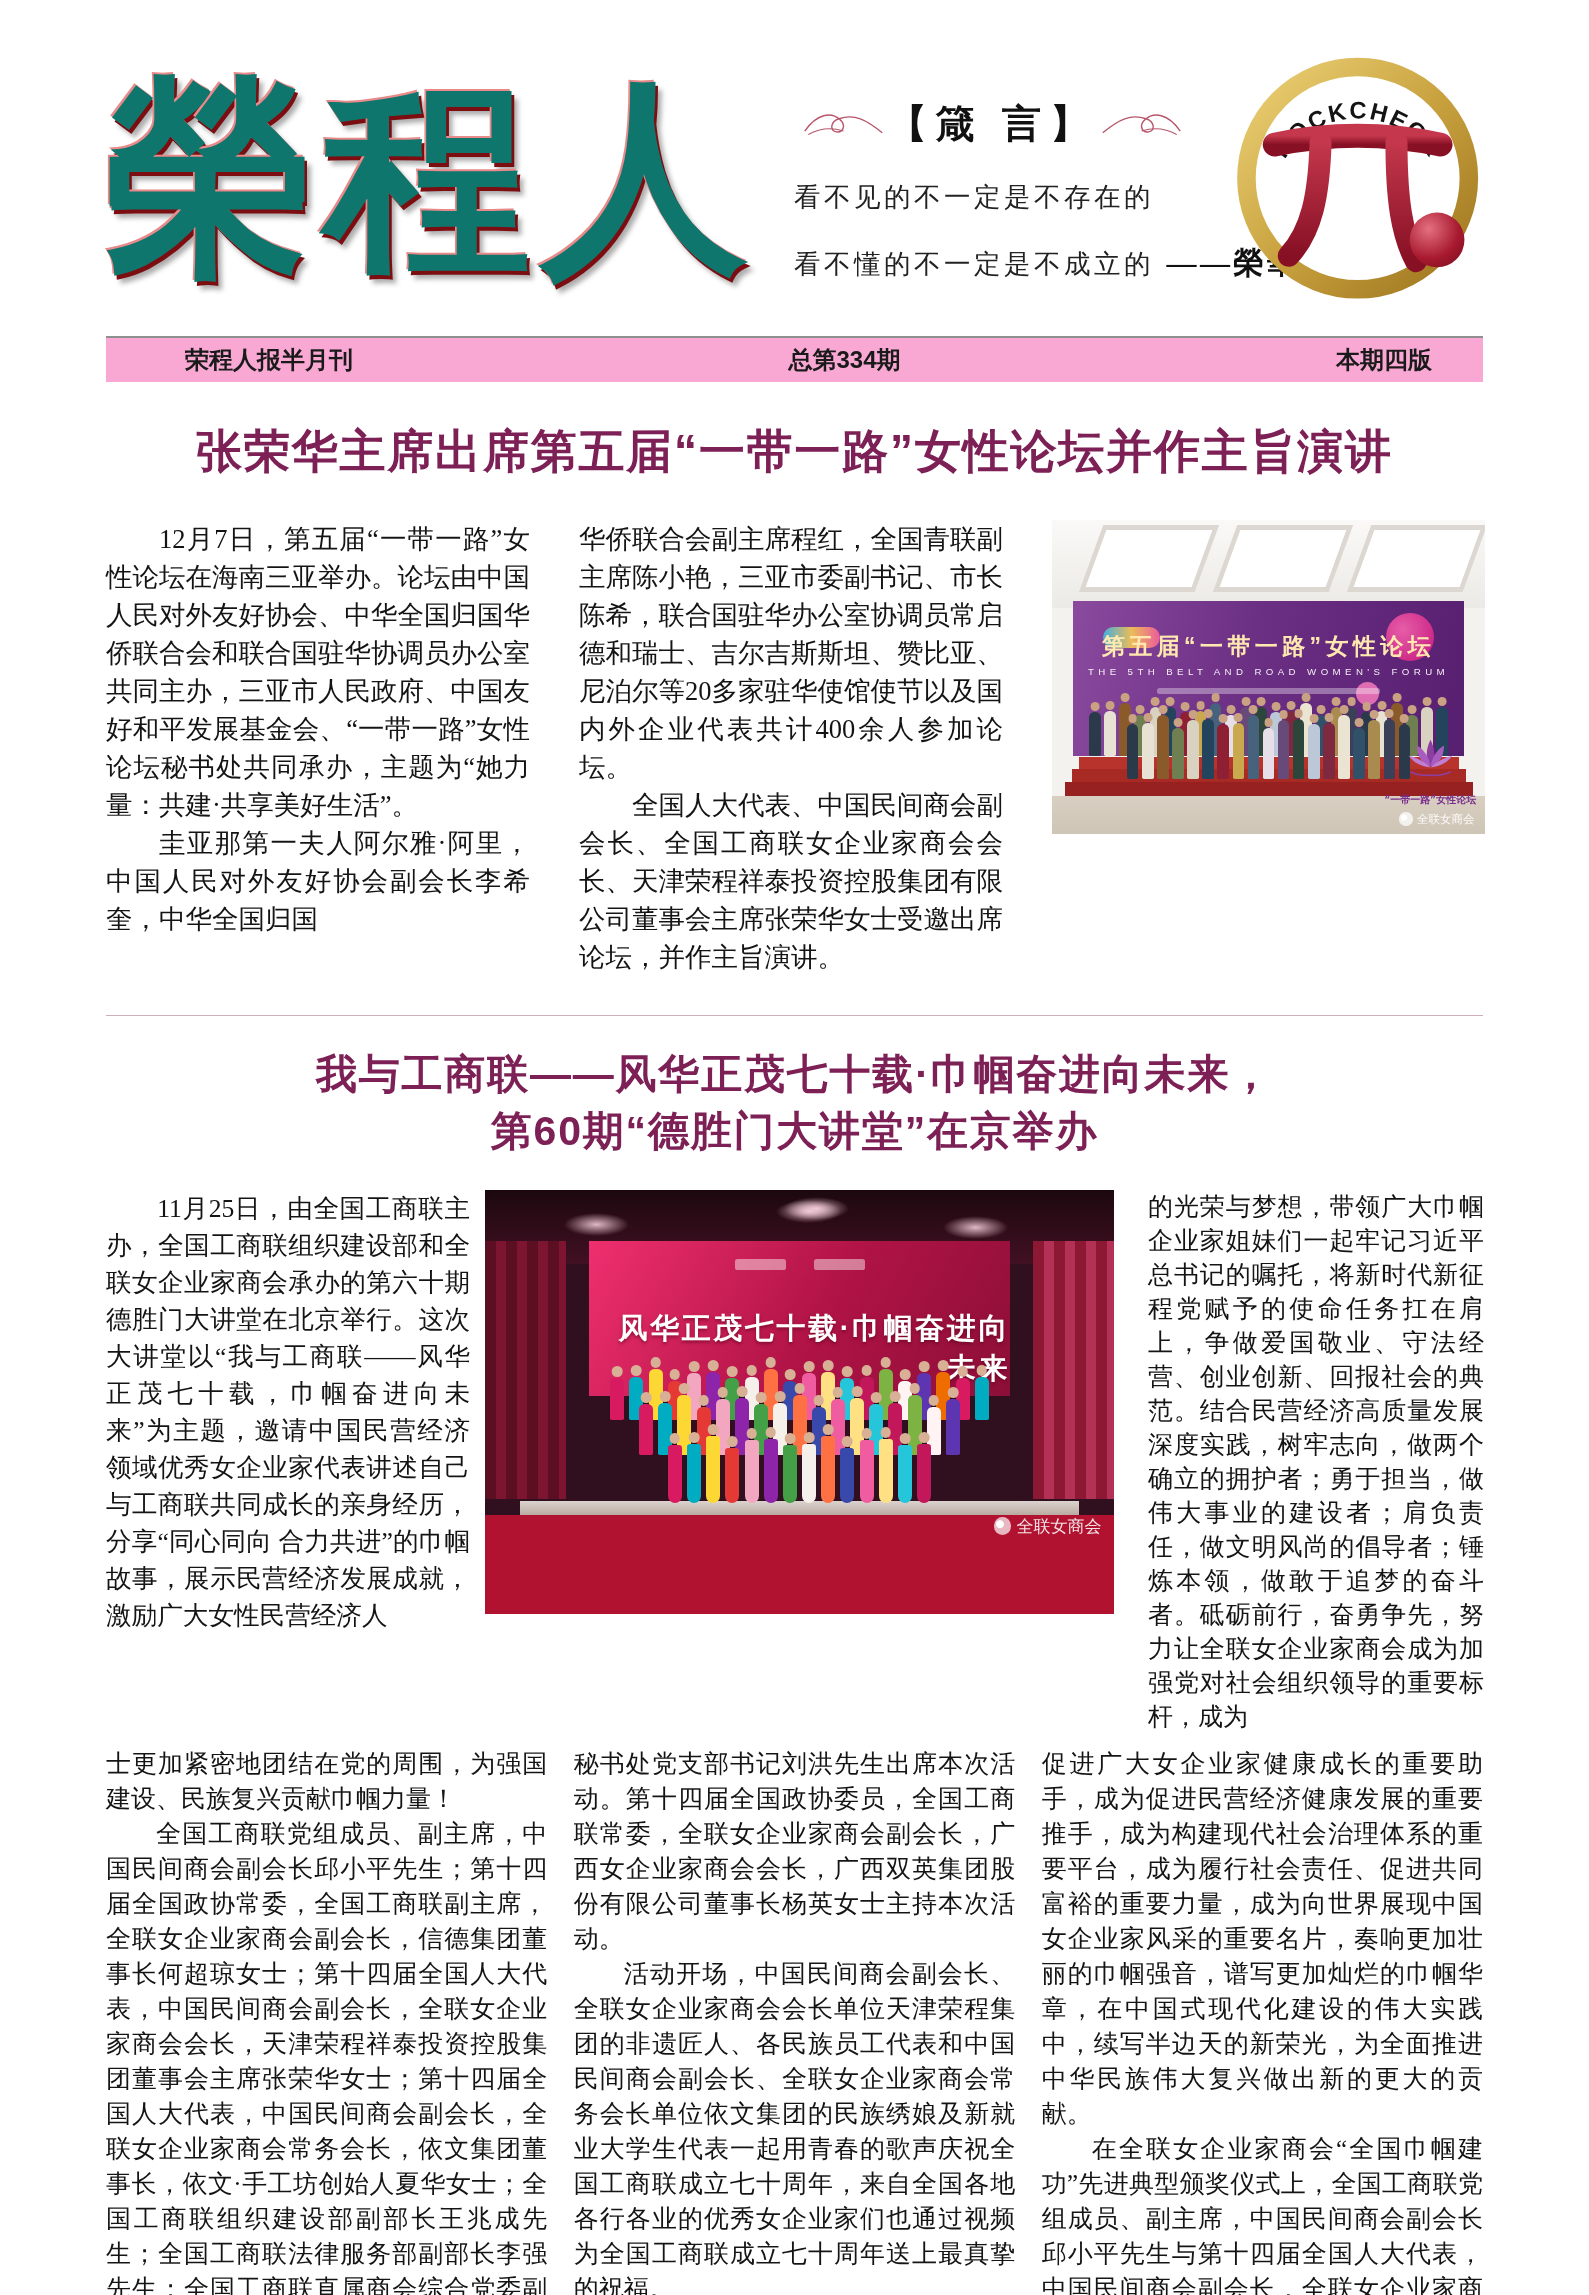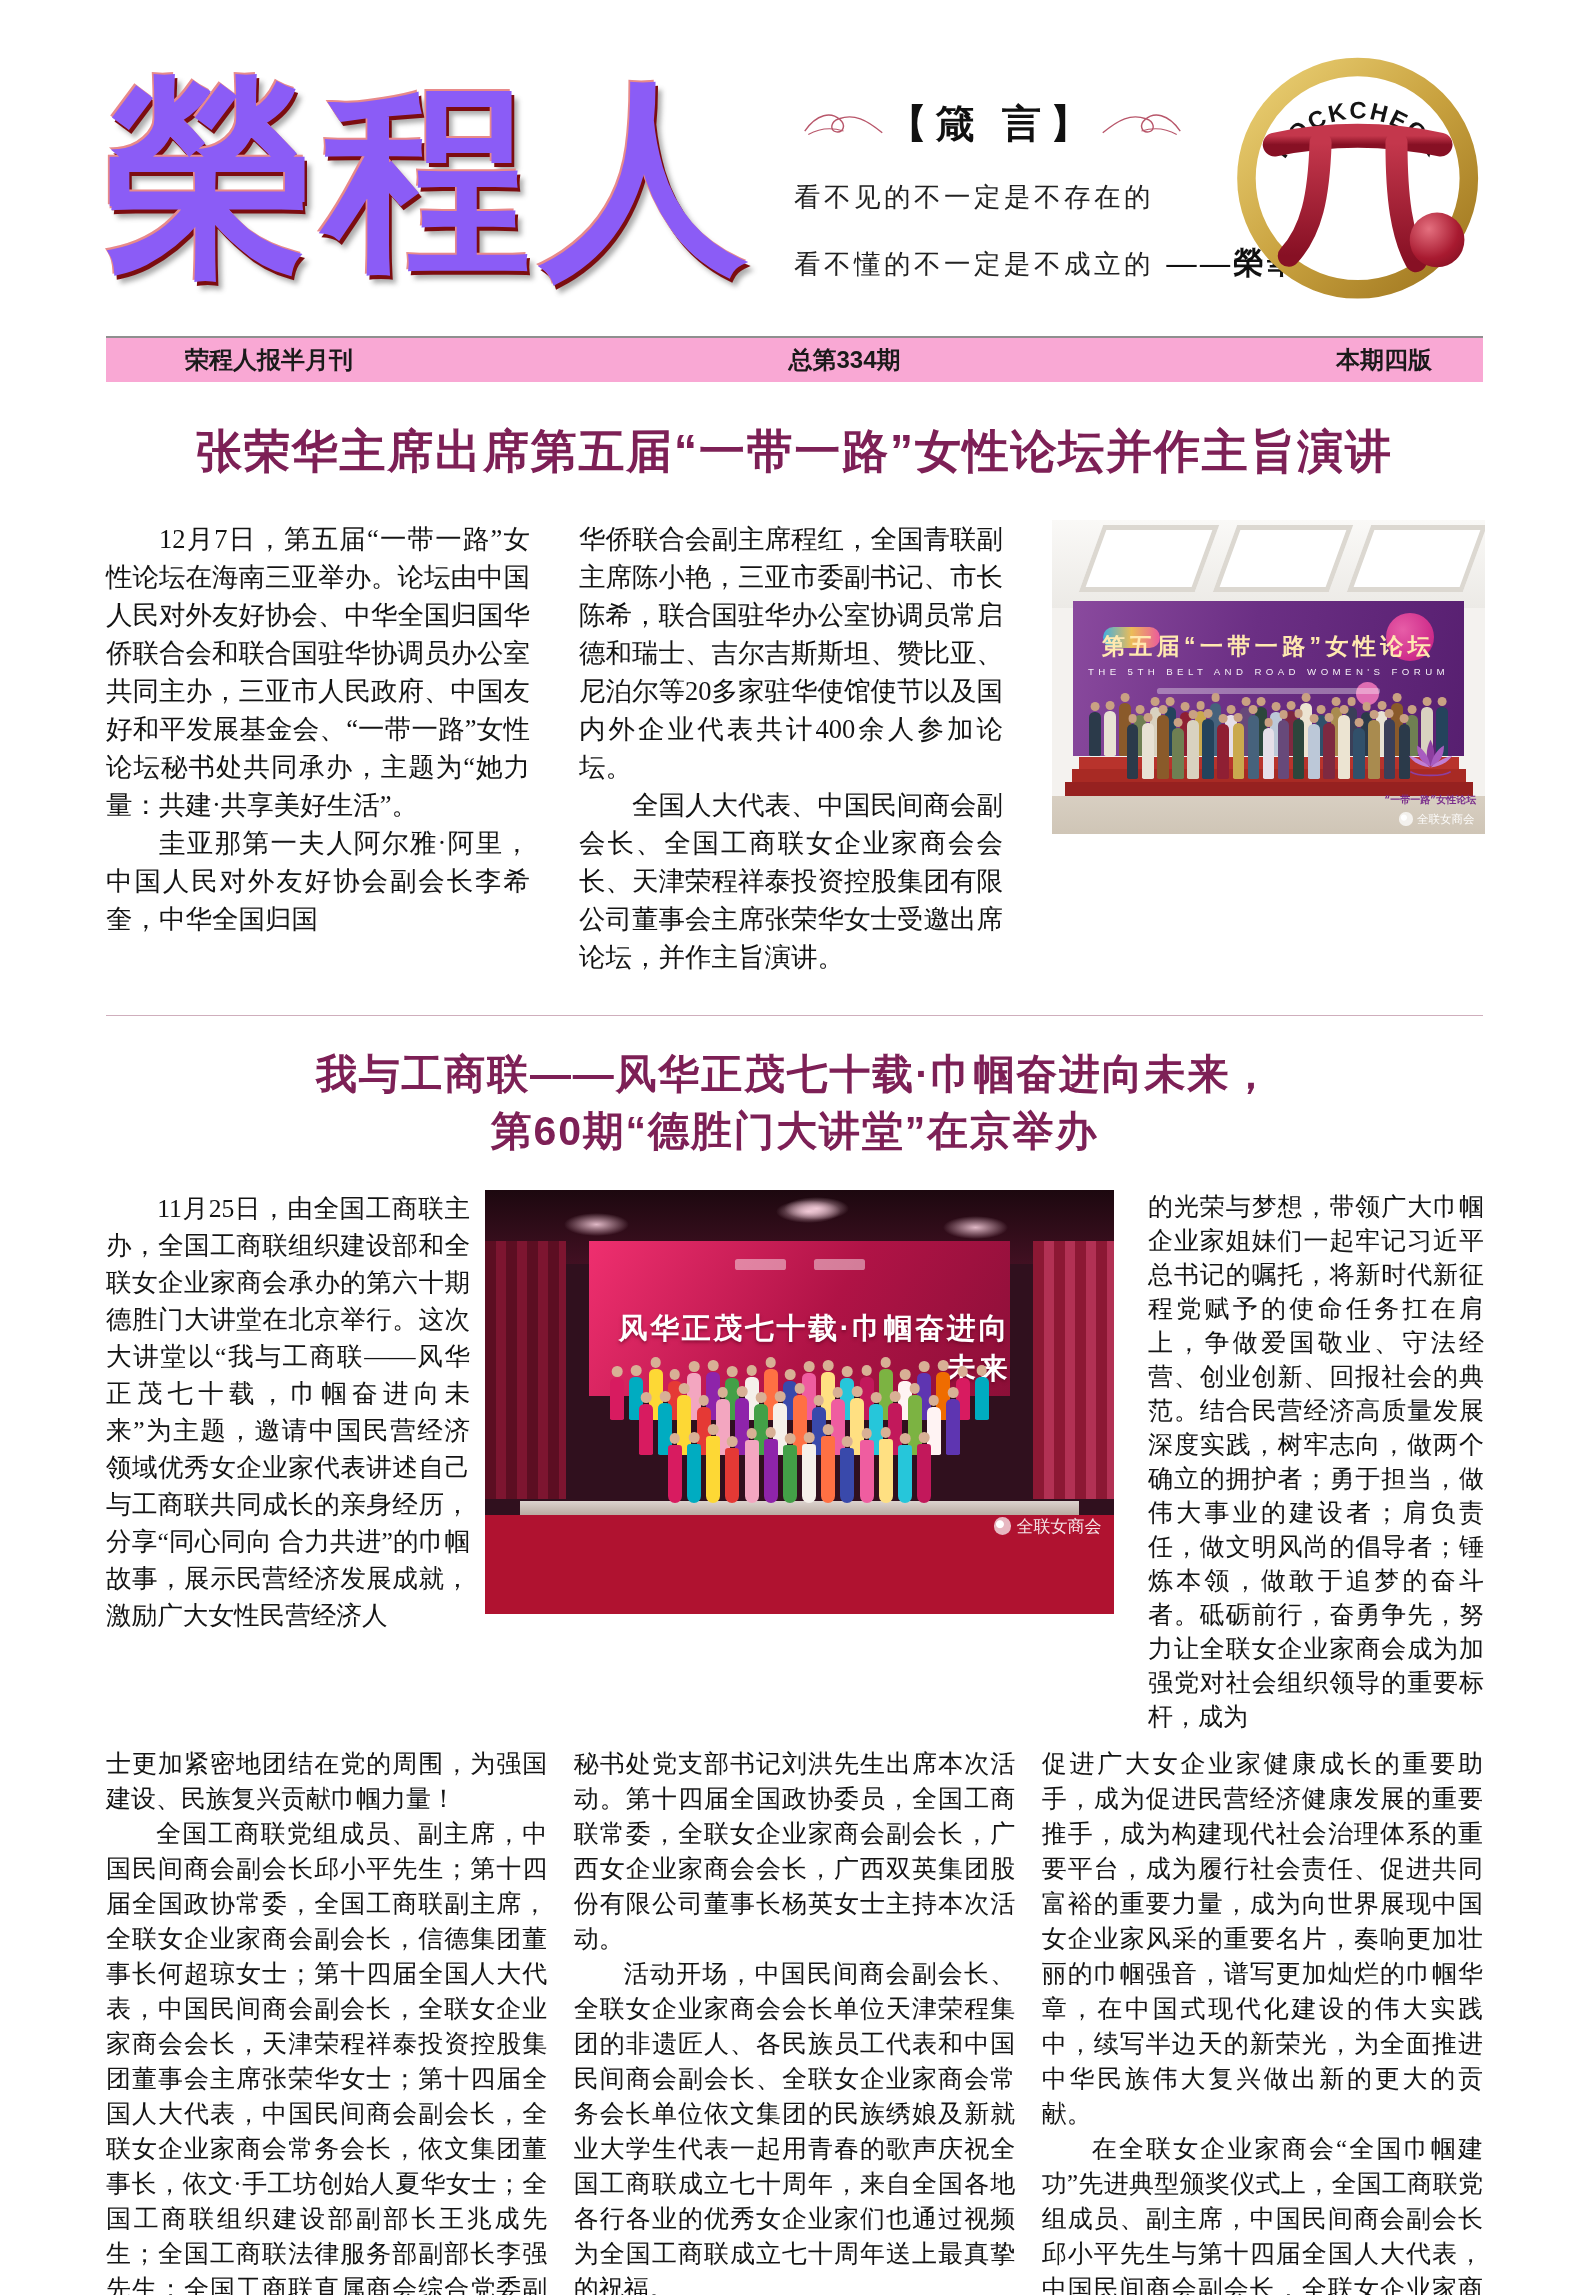--- a/index.html
+++ b/index.html
@@ -3,21 +3,21 @@
 <meta charset="utf-8">
 <style>
   html,body{margin:0;padding:0;background:#ffffff;}
   .page{width:1589px;height:2295px;background:#fff;box-sizing:border-box;
         padding:35px 106px 0;overflow:hidden;position:relative;
         font-family:"Liberation Serif","DejaVu Serif",serif;color:#141414;}
 
   
   .masthead{display:flex;height:297px;}
   .brand{font-size:207px;line-height:265px;font-weight:bold;letter-spacing:10.6px;
-         color:#8b5cf6;white-space:nowrap;margin-top:12.4px;
+         color:#0f766e;white-space:nowrap;margin-top:12.4px;
          text-shadow:-1.8px -1.8px 0 #e88a8a, 2.6px 3.5px 0 #7c0d10, 6.2px 8px 5.3px rgba(70,70,70,.45);}
   .motto{width:415px;margin-left:26.5px;margin-top:62px;text-align:center;flex:none;}
   .motto-head{display:flex;align-items:center;justify-content:center;gap:3.5px;}
   .motto-title{font-size:39px;font-weight:bold;letter-spacing:8.8px;color:#111;white-space:nowrap;}
   .flourish{width:81px;height:32px;flex:none;}
   .flourish.right{transform:scaleX(-1);}
   .motto-line{margin-top:28px;font-size:26.5px;letter-spacing:3.5px;text-align:left;padding-left:8.8px;
               font-weight:500;color:#222;white-space:nowrap;}
   .motto-line-row{display:flex;align-items:baseline;}
   .sig{font-size:30px;font-weight:bold;margin-left:12.4px;white-space:nowrap;color:#111;}

